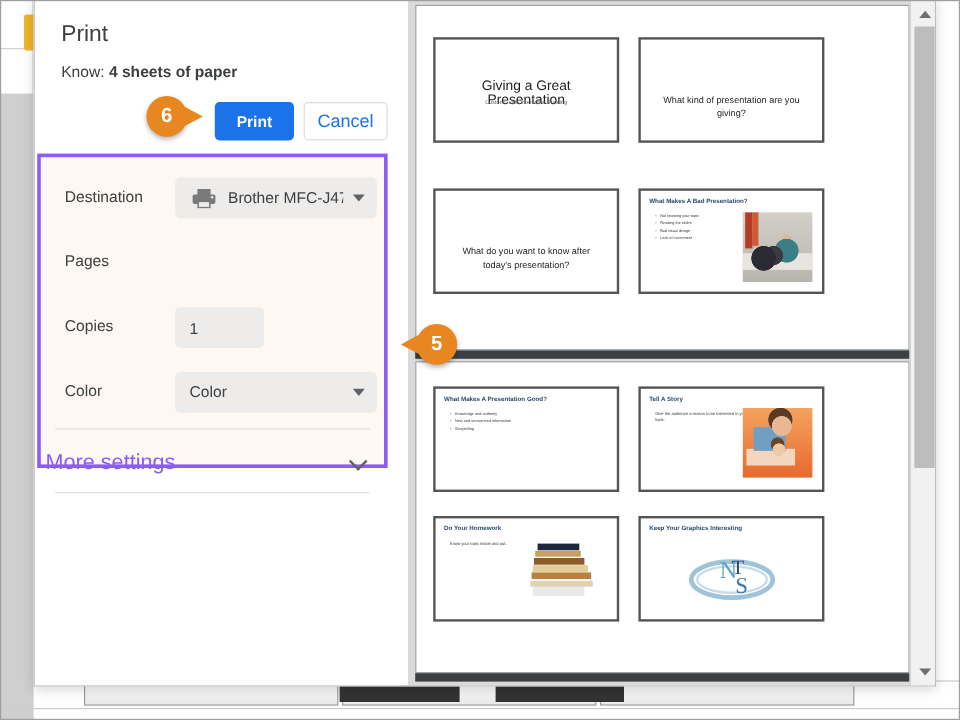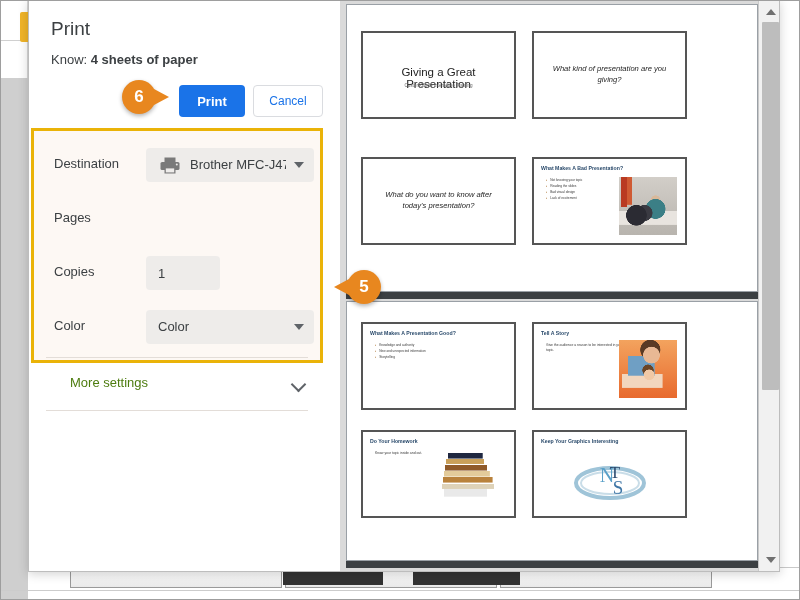--- a/index.html
+++ b/index.html
@@ -83,27 +83,27 @@
   .btn-row { position: absolute; left: 0; top: 85px; width: 305px; height: 40px; }
   .btn-print {
     position: absolute; left: 150px; top: 0; width: 66px; height: 32px;
     background: #1a73e8; color: #ffffff; border: none; border-radius: 4px;
     font-size: 13px; font-weight: bold; font-family: "Liberation Sans", sans-serif;
     cursor: pointer;
   }
   .btn-cancel {
     position: absolute; left: 224px; top: 0; width: 70px; height: 32px;
     background: #ffffff; color: #1a73e8; border: 1px solid #dadce0; border-radius: 4px;
-    font-size: 12px; font-family: "Liberation Sans", sans-serif; cursor: pointer;
+    font-size: 15px; font-family: "Liberation Sans", sans-serif; cursor: pointer;
   }
 
   
   .settings-box {
-    position: absolute; left: 2px; top: 128px; width: 292px; height: 235px;
-    background: #fdf8f4; border: 3px solid #eab308;
+    position: absolute; left: 2px; top: 128px; width: 292px; height: 262px;
+    background: #fdf8f4; border: 3px solid #8b5cf6;
   }
   .row {
     position: absolute; left: 0; width: 286px; height: 54px;
   }
   .row .lbl {
     position: absolute; left: 20px; top: 17px;
     font-size: 13px; color: #3c4043;
   }
   .select {
     position: absolute; left: 112px; top: 9px; width: 168px; height: 34px;
@@ -130,21 +130,21 @@
     font-size: 13px; color: #3c4043; padding-left: 12px;
     font-family: "Liberation Sans", sans-serif;
   }
 
   .divider {
     position: absolute; left: 12px; width: 262px; height: 1px; background: #e3ddd8;
   }
   .more-row {
     position: absolute; left: 0; top: 228px; width: 286px; height: 52px; cursor: pointer;
   }
-  .more-row .lbl { position: absolute; left: 36px; top: 16px; font-size: 13px; color: #4d7c0f; }
+  .more-row .lbl { position: absolute; left: 4px; top: 16px; font-size: 18px; color: #8b5cf6; }
   .chev {
     position: absolute; right: 16px; top: 20px; width: 11px; height: 11px;
     border-right: 2px solid #5f6368; border-bottom: 2px solid #5f6368;
     transform: rotate(45deg);
   }
   .sysdlg-row {
     position: absolute; left: 0; top: 281px; width: 286px; height: 50px; cursor: pointer;
   }
   .sysdlg-row .lbl { position: absolute; left: 20px; top: 16px; font-size: 13px; color: #3c4043; }
   .ext-icon { position: absolute; right: 14px; top: 15px; width: 14px; height: 14px; }
@@ -185,22 +185,22 @@
     white-space: nowrap;
   }
   .slide .s-bullets div:before {
     content: "\25AA"; color: #b07a3a; margin-right: 3px;
   }
   .slide .s-sub {
     position: absolute; left: 12px; top: 19px; width: 82px;
     font-size: 3.4px; color: #3a3a3a; line-height: 1.6;
   }
   .slide .s-center {
-    position: absolute; left: 14px; right: 14px; top: 30px;
-    text-align: center; font-size: 7.6px; color: #1f1f1f; line-height: 1.45; font-style: italic;
+    position: absolute; left: 14px; right: 14px; top: 45px;
+    text-align: center; font-size: 7.6px; color: #1f1f1f; line-height: 1.45;
   }
   .slide.title-slide .s-big {
     position: absolute; left: 8px; right: 8px; top: 33px;
     text-align: center; font-size: 11.5px; color: #1f1f1f;
   }
   .slide.title-slide .s-small {
     position: absolute; left: 8px; right: 8px; top: 50px;
     text-align: center; font-size: 4.6px; color: #666666;
   }
 

